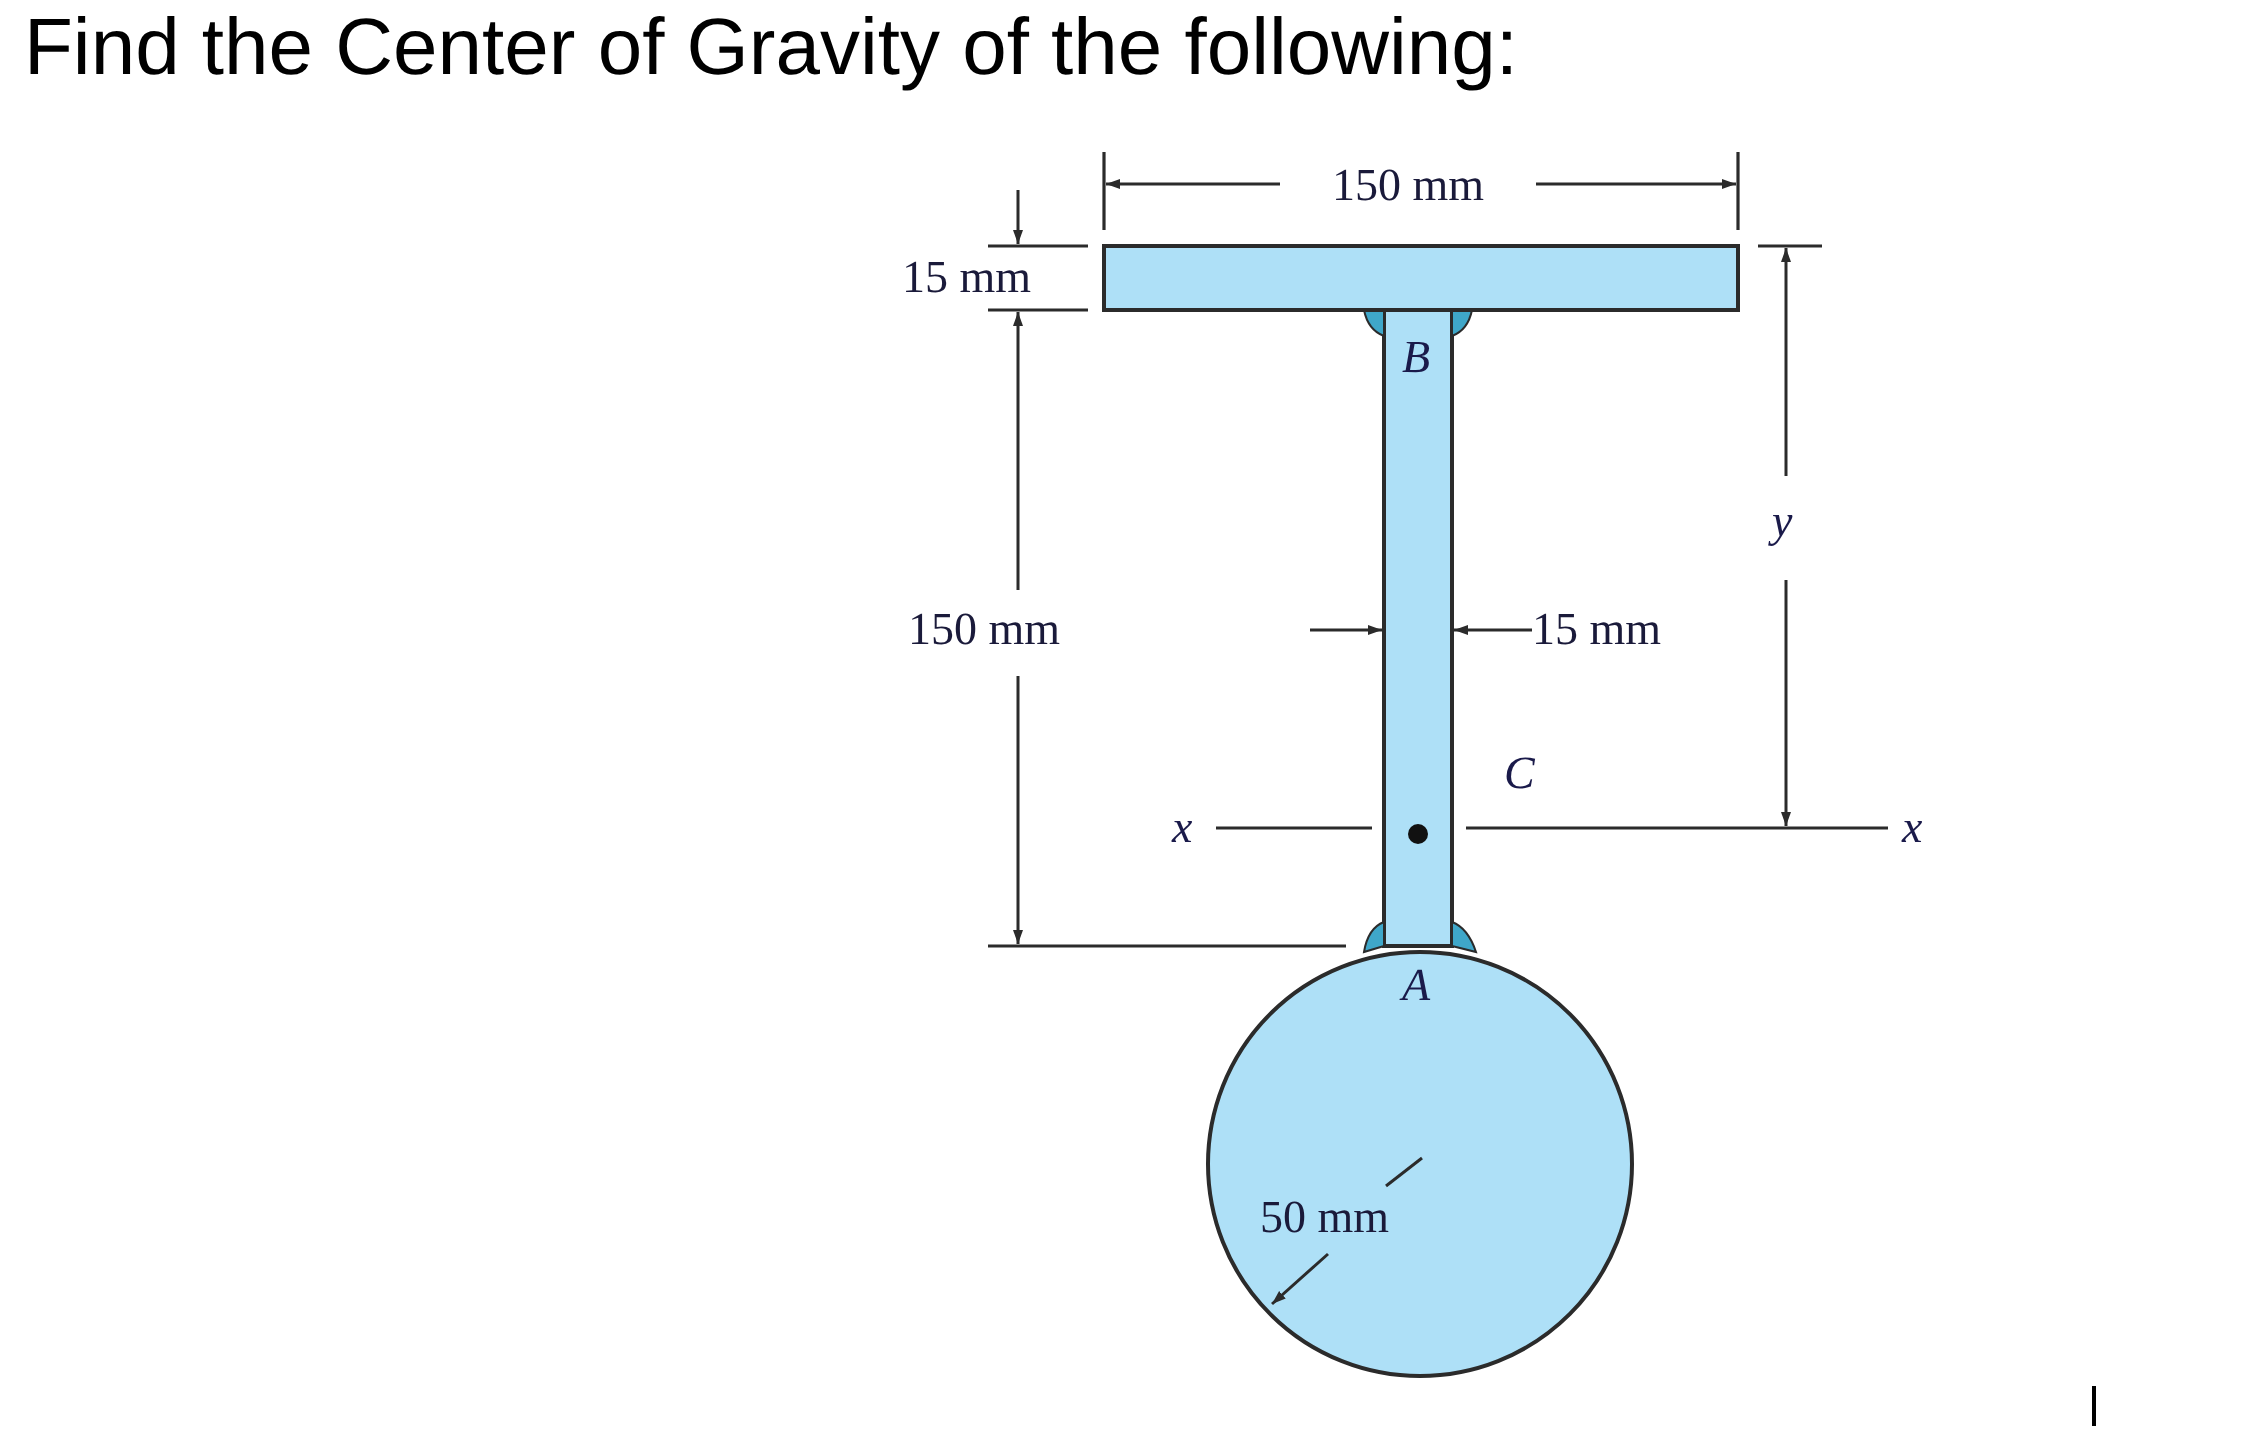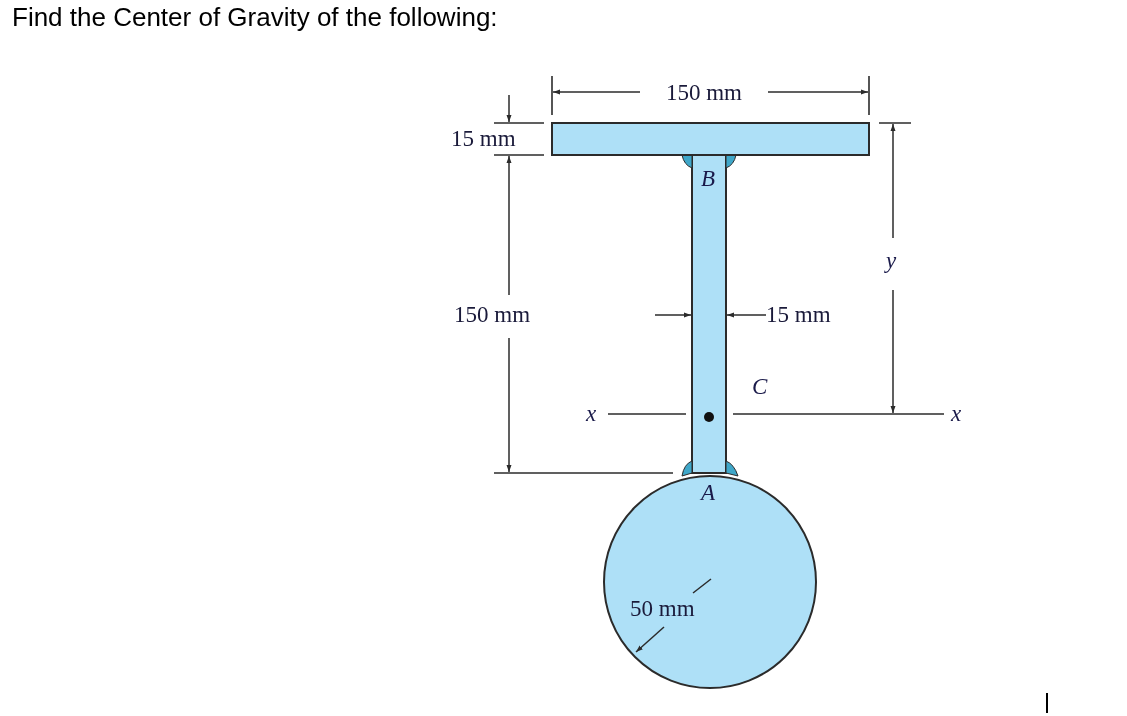--- a/index.html
+++ b/index.html
@@ -1,20 +1,20 @@
 <!DOCTYPE html>
 <html><head>
 <meta charset="utf-8">
 <style>
   html, body { margin: 0; padding: 0; background: #ffffff; }
   body { width: 1127px; height: 716px; position: relative; overflow: hidden; }
   .title {
     position: absolute; left: 12px; top: 2px;
     font-family: "Liberation Sans", sans-serif;
-    font-size: 26px; color: #000; letter-spacing: 0px;
+    font-size: 40px; color: #000; letter-spacing: 0px;
     white-space: nowrap;
   }
   svg.figure { position: absolute; left: 0; top: 0; }
   .dimtxt { font-family: "Liberation Serif", serif; font-size: 23px; fill: #1a1a3a; }
   .italic { font-family: "Liberation Serif", serif; font-style: italic; font-size: 23px; fill: #1a1a4a; }
   .caret {
     position: absolute; left: 1046px; top: 693px; width: 2px; height: 20px; background: #000;
   }
 </style>
 </head>

